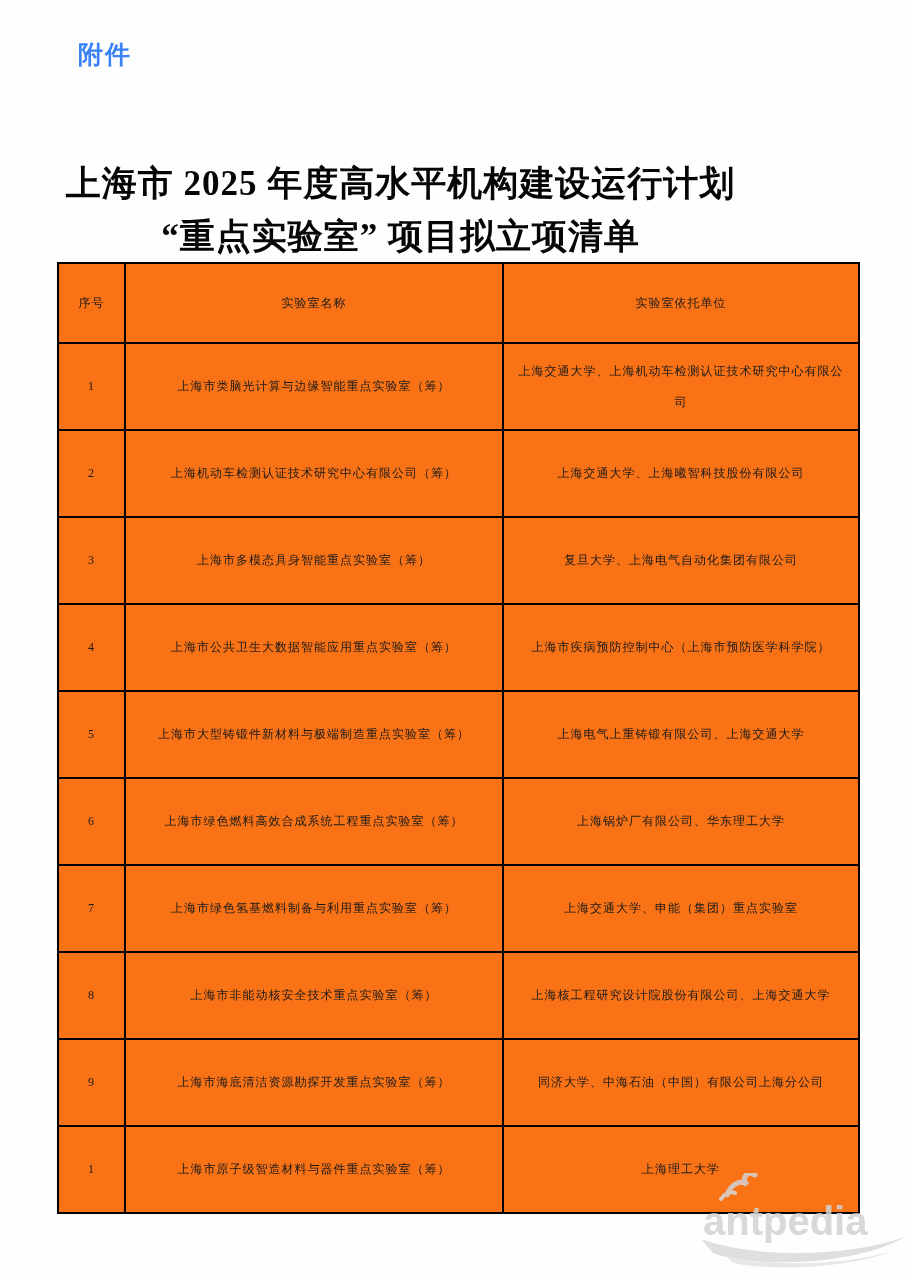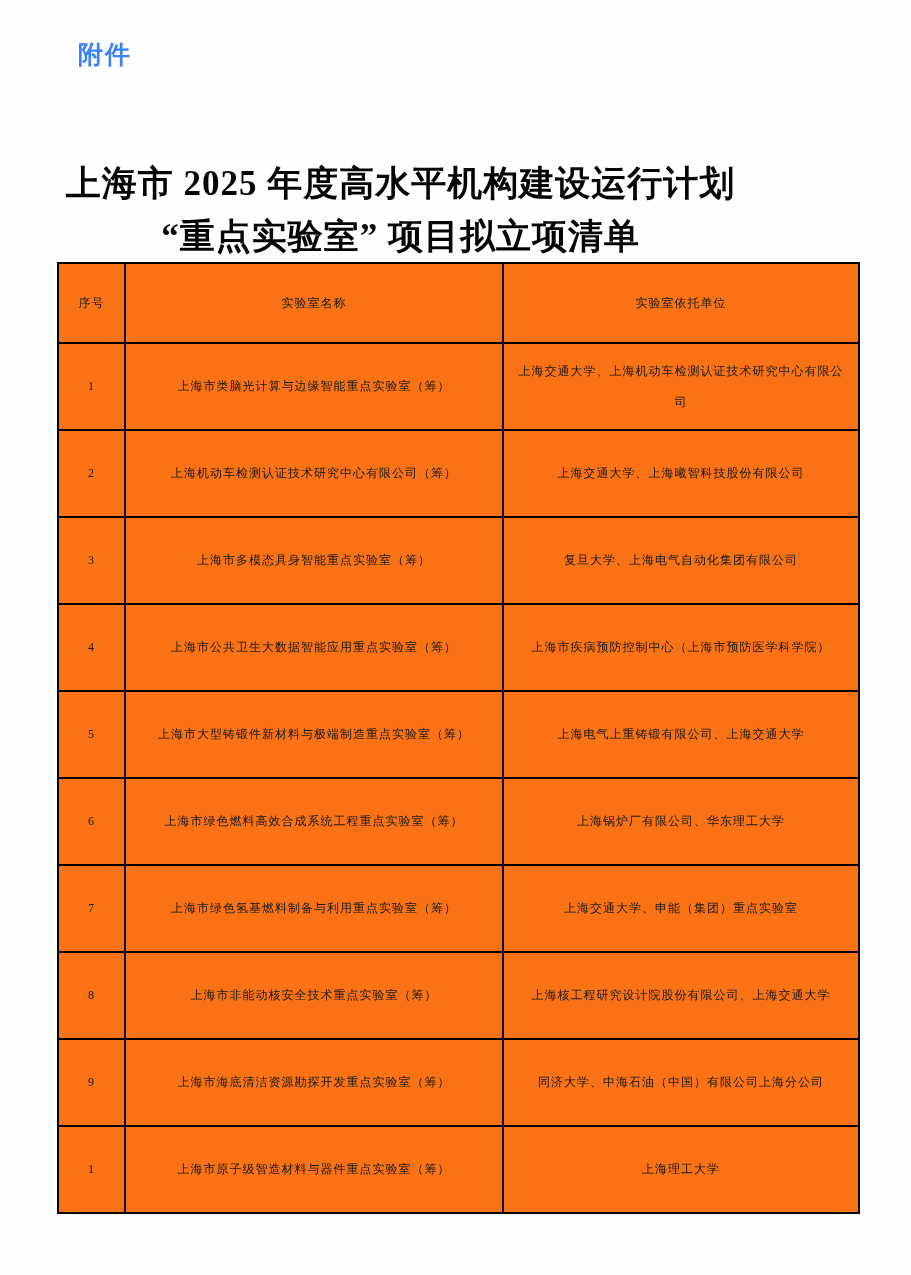--- a/index.html
+++ b/index.html
@@ -151,14 +151,26 @@
           <td class="cell-org">同济大学、中海石油（中国）有限公司上海分公司</td>
         </tr>
         <tr>
           <td class="cell-no">1</td>
           <td class="cell-lab">上海市原子级智造材料与器件重点实验室（筹）</td>
           <td class="cell-org">上海理工大学</td>
         </tr>
       </tbody>
   </table>
 
+  <div class="watermark">
+    <svg width="212" height="96" viewBox="0 0 212 96" xmlns="http://www.w3.org/2000/svg">
+
+      <path d="M30 22 C 34 10, 46 6, 50 12 C 44 4, 50 -2, 58 2" fill="none" stroke="#d2d2d2" stroke-width="5" stroke-linecap="round"></path>
+      <path d="M24 26 C 28 20, 34 18, 38 20" fill="none" stroke="#d8d8d8" stroke-width="4" stroke-linecap="round"></path>
+
+      <text x="6" y="62" font-family="Liberation Sans" ,="" sans-serif="" font-size="40" font-weight="bold" fill="#d2d2d2" letter-spacing="0">antpedia</text>
+
+      <path d="M4 66 C 60 86, 150 84, 208 64 C 160 92, 60 96, 16 80 Z" fill="#dadada"></path>
+      <path d="M30 84 C 80 94, 150 92, 196 78 C 150 96, 70 98, 36 90 Z" fill="#e4e4e4"></path>
+    </svg>
+  </div>
 
 </div>
 
 </body></html>

